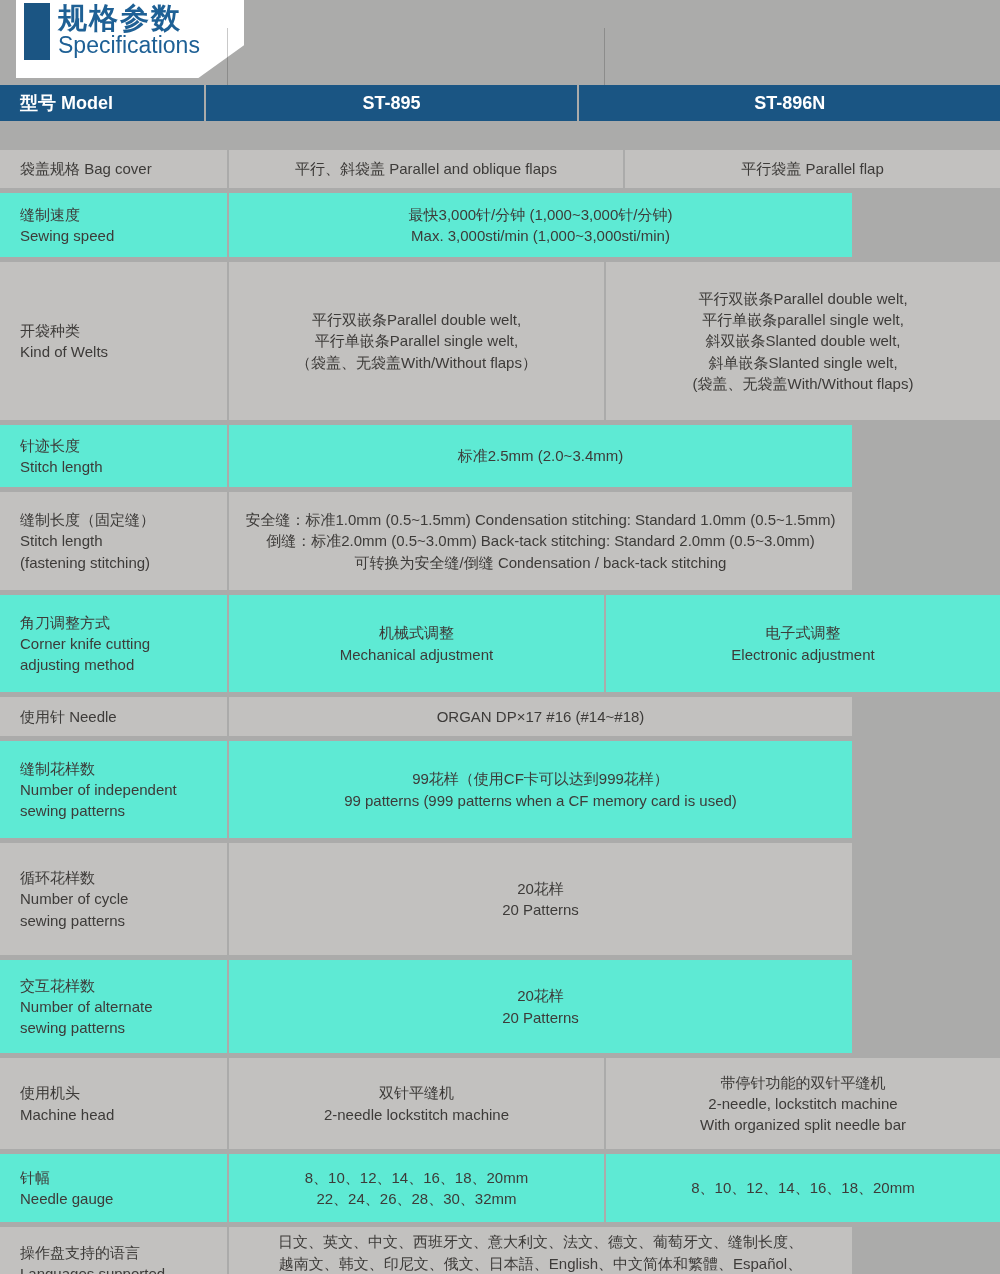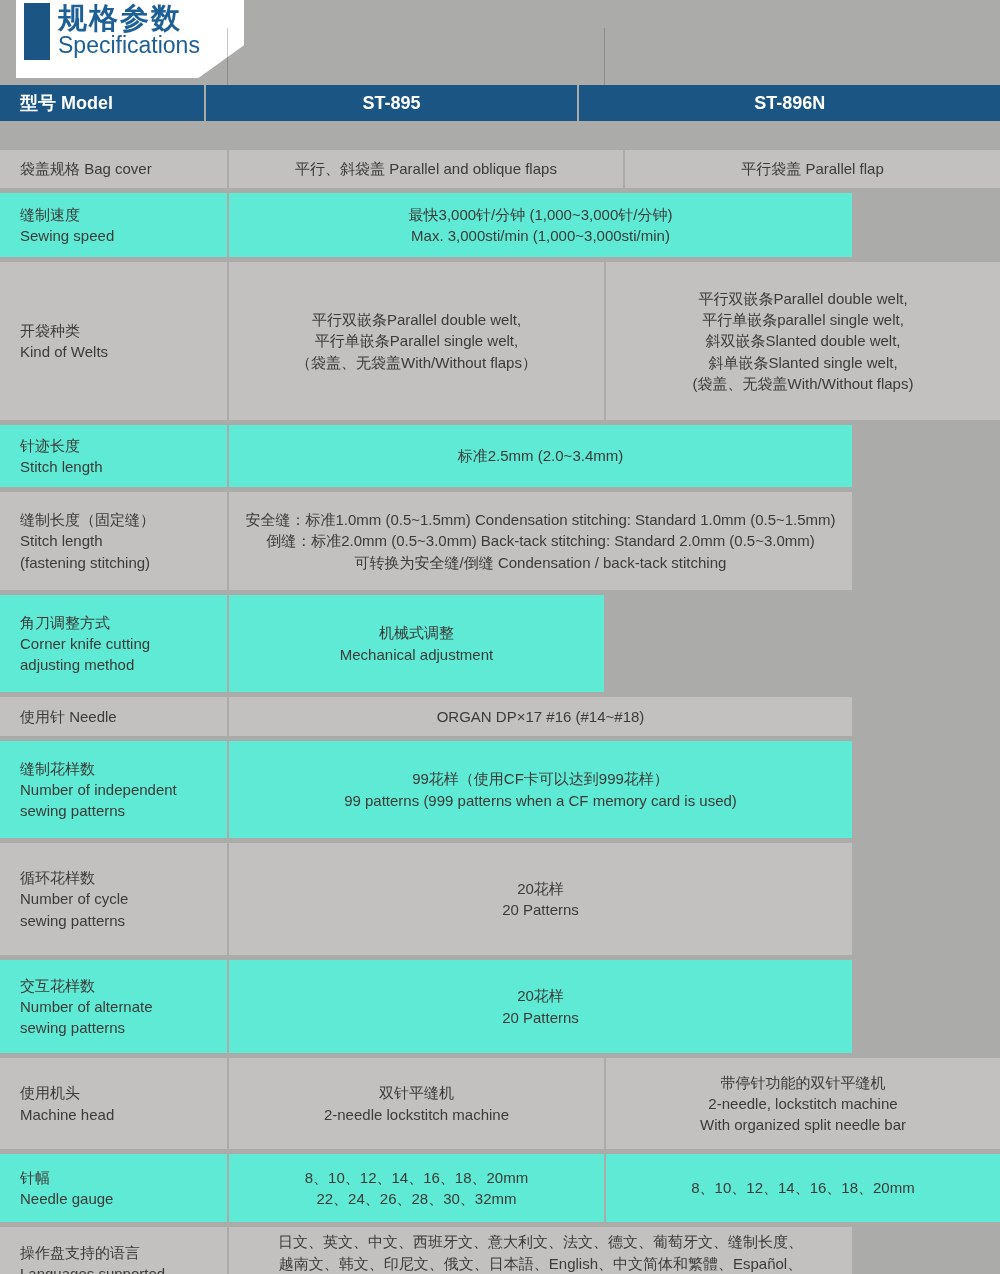--- a/index.html
+++ b/index.html
@@ -115,20 +115,22 @@
 倒缝：标准2.0mm (0.5~3.0mm) Back-tack stitching: Standard 2.0mm (0.5~3.0mm)
 可转换为安全缝/倒缝 Condensation / back-tack stitching</div>
     </div>
 
     <div class="row light r5">
       <div class="cell label">角刀调整方式
 Corner knife cutting
 adjusting method</div>
       <div class="cell val c1">机械式调整
 Mechanical adjustment</div>
+      <div class="cell val c2">电子式调整
+Electronic adjustment</div>
     </div>
 
     <div class="row dark r6">
       <div class="cell label">使用针 Needle</div>
       <div class="cell val span2">ORGAN DP×17 #16 (#14~#18)</div>
     </div>
 
     <div class="row light r7">
       <div class="cell label">缝制花样数
 Number of independent

